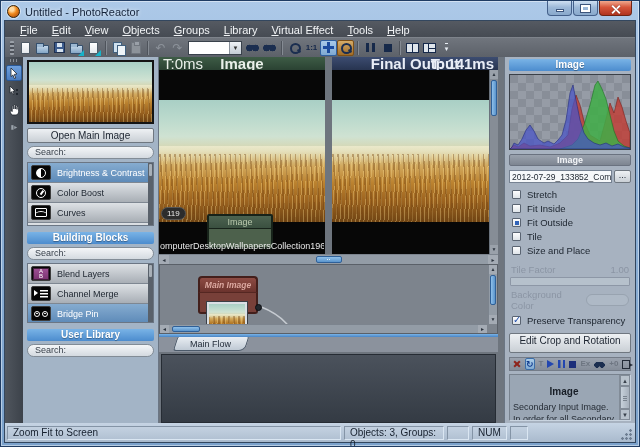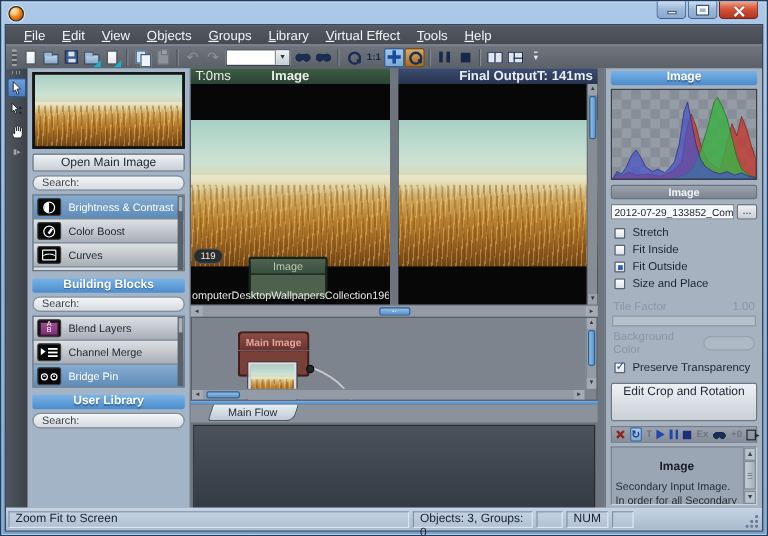--- a/index.html
+++ b/index.html
@@ -119,21 +119,21 @@
   .g-merge::before{content:"";position:absolute;left:0;top:1px;border-top:3px solid transparent;border-bottom:3px solid transparent;border-left:4px solid #fff;}
   .g-cube{width:9px;height:9px;border:1.5px solid #fff;transform:rotate(45deg);position:relative;}
   .g-cube::after{content:"";position:absolute;inset:1.5px;border:1px solid #fff;}
   .g-shot{width:14px;height:10px;background:#c8c8c2;border:1px solid #5a5a56;position:relative;}
   .g-shot::after{content:"";position:absolute;left:2px;top:2px;right:2px;height:3px;background:#8c8c88;}
   
   .center{flex:1;display:flex;flex-direction:column;min-width:0;background:#6e757e;padding-right:6px;}
   .previews{height:197px;display:flex;flex:0 0 auto;}
   .preview{flex:1;display:flex;flex-direction:column;min-width:0;position:relative;}
   .pv-divider{width:7px;background:#6e757e;flex:0 0 auto;}
-  .pv-hdr{height:13px;display:flex;align-items:center;font-size:11px;color:#e9efe9;padding:0 4px;flex:0 0 auto;position:relative;}
+  .pv-hdr{height:13px;display:flex;align-items:center;font-size:15px;color:#e9efe9;padding:0 4px;flex:0 0 auto;position:relative;}
   .pv-hdr.green{background:linear-gradient(#3e5c46,#2a4232);}
   .pv-hdr.blue{background:linear-gradient(#3c4c70,#273450);color:#e9edf6;}
   .pv-hdr .c-title{position:absolute;left:0;right:0;text-align:center;font-weight:bold;}
   .pv-hdr .r-time{margin-left:auto;font-weight:bold;}
   .pv-body{flex:1;background:#070707;position:relative;overflow:hidden;}
   .wheat{background:linear-gradient(180deg,#a9cfc5 0%,#bcdacd 16%,#cfe2d2 30%,#d8d4ab 42%,#d2a95e 54%,#bb822f 68%,#9c631f 83%,#6f4414 100%);position:relative;overflow:hidden;}
   .wheat::after{content:"";position:absolute;left:0;right:0;bottom:0;height:56%;
     background:repeating-linear-gradient(86deg,rgba(112,64,14,.38) 0 1.5px,transparent 1.5px 5px),
                repeating-linear-gradient(94deg,rgba(255,226,150,.33) 0 1px,transparent 1px 4px);}
   .wheat::before{content:"";position:absolute;left:0;right:0;top:38%;height:14%;
@@ -152,21 +152,21 @@
     background:linear-gradient(90deg,#8fc0ea,#5a94cc);border:1px solid #2f6098;}
   .hscroll{height:10px;background:#939ca6;position:relative;flex:0 0 auto;border-top:1px solid #7c848e;}
   .hscroll .ar{position:absolute;top:0;bottom:0;width:10px;background:#a4abb4;color:#2e3640;font-size:5px;text-align:center;line-height:10px;}
   .hscroll .ar.rt{right:0;}
   .hscroll .th{position:absolute;top:1px;bottom:1px;border-radius:2px;
     background:linear-gradient(#8fc0ea,#5a94cc);border:1px solid #2f6098;}
   .hscroll .th::after{content:"";position:absolute;left:50%;top:2px;bottom:2px;width:4px;margin-left:-2px;
     background:repeating-linear-gradient(90deg,#dce9f6 0 1px,transparent 1px 2px);}
   
   .nodeeditor{flex:1;background:#7d848d;border:1px solid #5a6068;position:relative;overflow:hidden;min-height:0;}
-  .flow-node{position:absolute;left:38px;top:11px;width:60px;}
+  .flow-node{position:absolute;left:38px;top:11px;width:60px;font-style:italic;}
   .flow-node .hd{height:16px;background:linear-gradient(#8d4b43,#6b332d);border:2px solid #431f1b;border-bottom:none;border-radius:4px 4px 0 0;
     color:#dba8a0;font-size:8.5px;font-weight:bold;text-align:center;line-height:14px;}
   .flow-node .bd{height:22px;background:#784039;border:2px solid #431f1b;border-top:1px solid #552722;border-radius:0 0 3px 3px;}
   .node-pin{position:absolute;right:-4px;top:28px;width:7px;height:7px;border-radius:50%;background:#22262c;border:1px solid #0c0e12;}
   .node-thumb{position:absolute;left:9px;top:26px;width:40px;height:31px;border:2px solid #dadfe4;box-shadow:0 0 0 1px #3a3f46;}
   .wiresvg{position:absolute;inset:0;pointer-events:none;}
   .ne-h{position:absolute;left:0;right:10px;bottom:0;height:9px;background:#939ca6;border-top:1px solid #7c848e;}
   .ne-h .ar{position:absolute;top:0;bottom:0;width:9px;background:#a4abb4;font-size:5px;color:#2e3640;text-align:center;line-height:9px;}
   .ne-h .ar.rt{right:0;}
   .ne-h .th{position:absolute;left:12px;width:28px;top:1px;bottom:1px;border-radius:2px;background:linear-gradient(#8fc0ea,#5a94cc);border:1px solid #2f6098;}
@@ -196,21 +196,21 @@
   .browse{width:17px;height:13px;line-height:9px;font-size:9px;flex:0 0 auto;}
   .optrow{display:flex;align-items:center;gap:6px;height:13px;padding-left:3px;flex:0 0 auto;margin-top:1px;}
   .optrow .txt{color:#1c242e;font-size:9.5px;}
   .cb{width:9px;height:9px;background:linear-gradient(#fdfdfe,#dfe4e9);border:1px solid #5a6472;border-radius:1px;position:relative;flex:0 0 auto;}
   .cb.dot::after{content:"";position:absolute;inset:1.5px;background:#2f62b8;}
   .cb.check::after{content:"✓";position:absolute;left:0;top:-3px;font-size:10px;font-weight:bold;color:#2553b0;}
   .grayrow{display:flex;align-items:center;height:12px;margin-top:6px;color:#8b95a4;font-size:9.5px;padding:0 2px;flex:0 0 auto;}
   .grayrow .rv{margin-left:auto;}
   .slider{height:9px;margin:2px 1px 0 1px;background:#b6c1cc;border:1px solid #8d97a6;border-radius:1px;flex:0 0 auto;}
   .swatch{margin-left:auto;width:44px;height:12px;border-radius:6px;background:#aeb9c6;border:1px solid #98a3b0;}
-  .editbtn{height:32px;margin-top:6px;line-height:14px;flex:0 0 auto;}
+  .editbtn{height:20px;margin-top:6px;line-height:14px;flex:0 0 auto;}
   .minibar{height:14px;margin-top:4px;background:linear-gradient(#9ba3af,#858d99);border:1px solid #747c88;
     display:flex;align-items:center;gap:4px;padding:0 3px;flex:0 0 auto;}
   .mi{font-size:8px;font-weight:bold;line-height:1;display:flex;align-items:center;justify-content:center;}
   .mi.dim{color:#6e7682;}
   .mi-star{width:8px;height:8px;position:relative;}
   .mi-star::before,.mi-star::after{content:"";position:absolute;left:3px;top:0;width:2px;height:8px;background:#8e241c;}
   .mi-star::before{transform:rotate(45deg);} .mi-star::after{transform:rotate(-45deg);}
   .mi-refresh{width:12px;height:12px;border:1px solid #3c6ea8;background:linear-gradient(#a9cbe8,#82abd2);border-radius:2px;
     color:#123c8e;font-size:9px;font-weight:bold;text-align:center;line-height:11px;}
   .mi-play{width:0;height:0;border-top:4px solid transparent;border-bottom:4px solid transparent;border-left:7px solid #2246b0;}
@@ -249,20 +249,21 @@
     radial-gradient(circle at 1.5px 10.5px,#6e7e92 1.1px,transparent 1.5px);}
   .cursor-svg{display:block;}
 </style>
 </head>
 <body>
 
 <div class="window">
 
   <div class="titlebar">
     <span class="app-icon"></span>
+    <span class="title-text">Untitled - PhotoReactor</span>
     <div class="win-controls">
       <div class="win-btn">
           <span class="glyph-min"></span>
         </div>
       <div class="win-btn">
           <span class="glyph-max"></span>
         </div>
       <div class="win-btn close">
           <span class="glyph-close"></span>
         </div>
@@ -544,20 +545,24 @@
           <span class="cb"></span>
           <span class="txt">Stretch</span>
         </div>
         <div class="optrow">
           <span class="cb"></span>
           <span class="txt">Fit Inside</span>
         </div>
         <div class="optrow">
           <span class="cb dot"></span>
           <span class="txt">Fit Outside</span>
+        </div>
+        <div class="optrow">
+          <span class="cb"></span>
+          <span class="txt">Tile</span>
         </div>
         <div class="optrow">
           <span class="cb"></span>
           <span class="txt">Size and Place</span>
         </div>
 
         <div class="grayrow">
           <span>Tile Factor</span>
           <span class="rv">1.00</span>
         </div>

